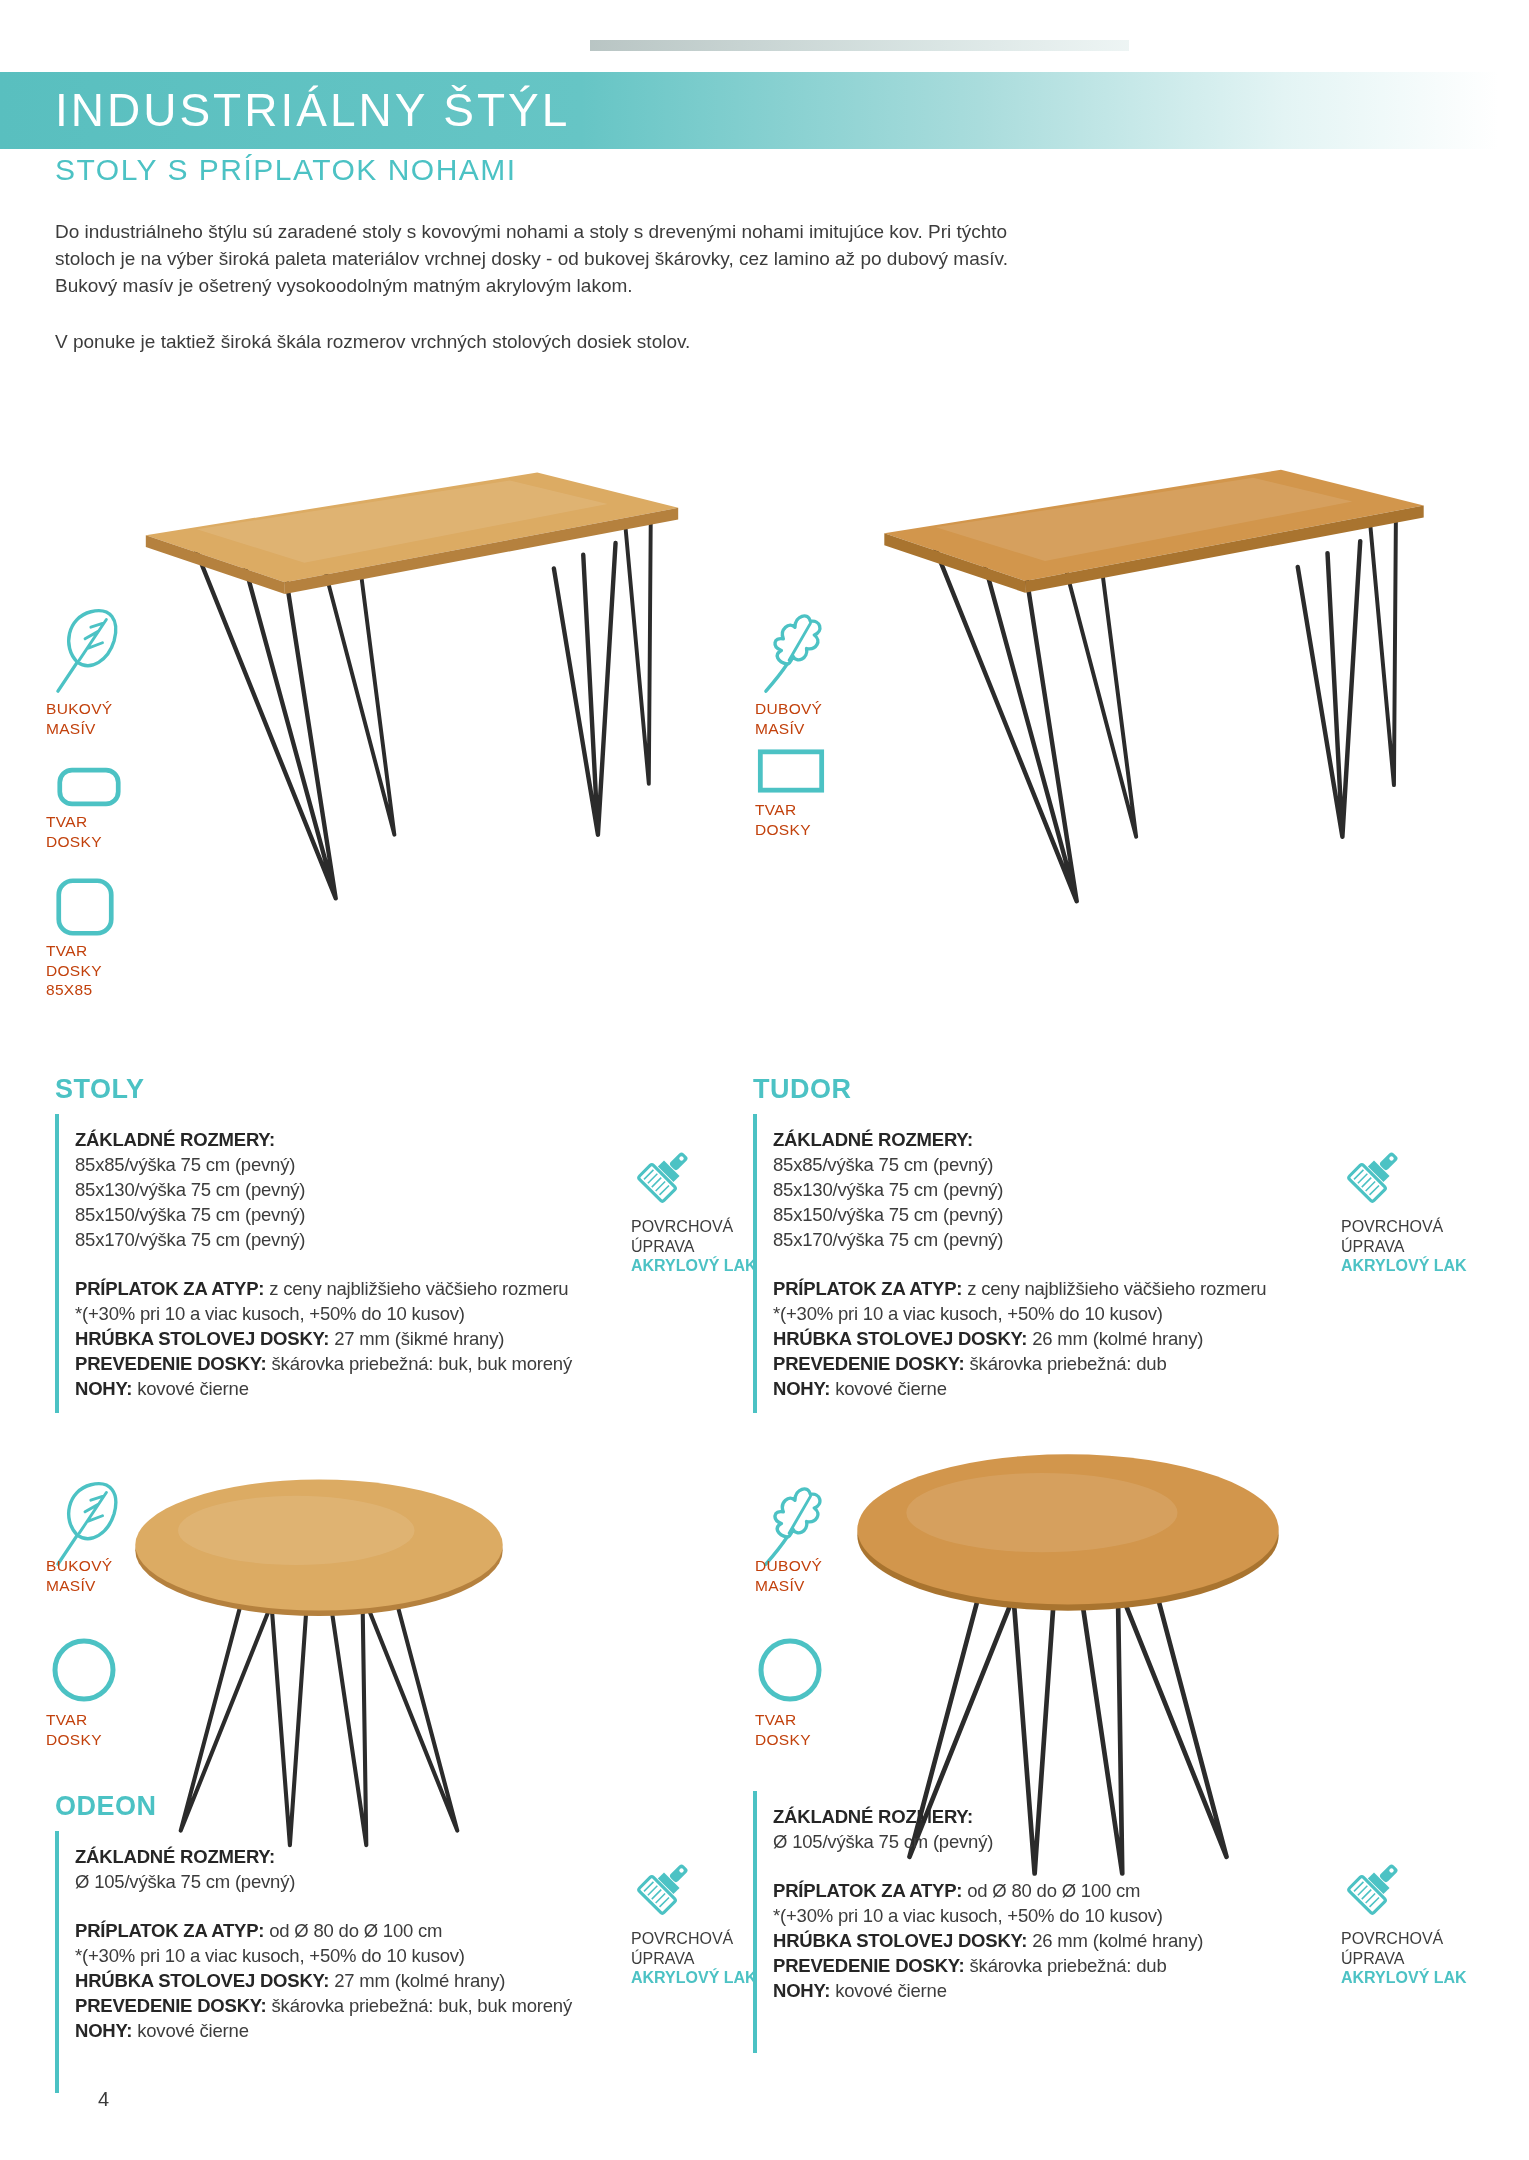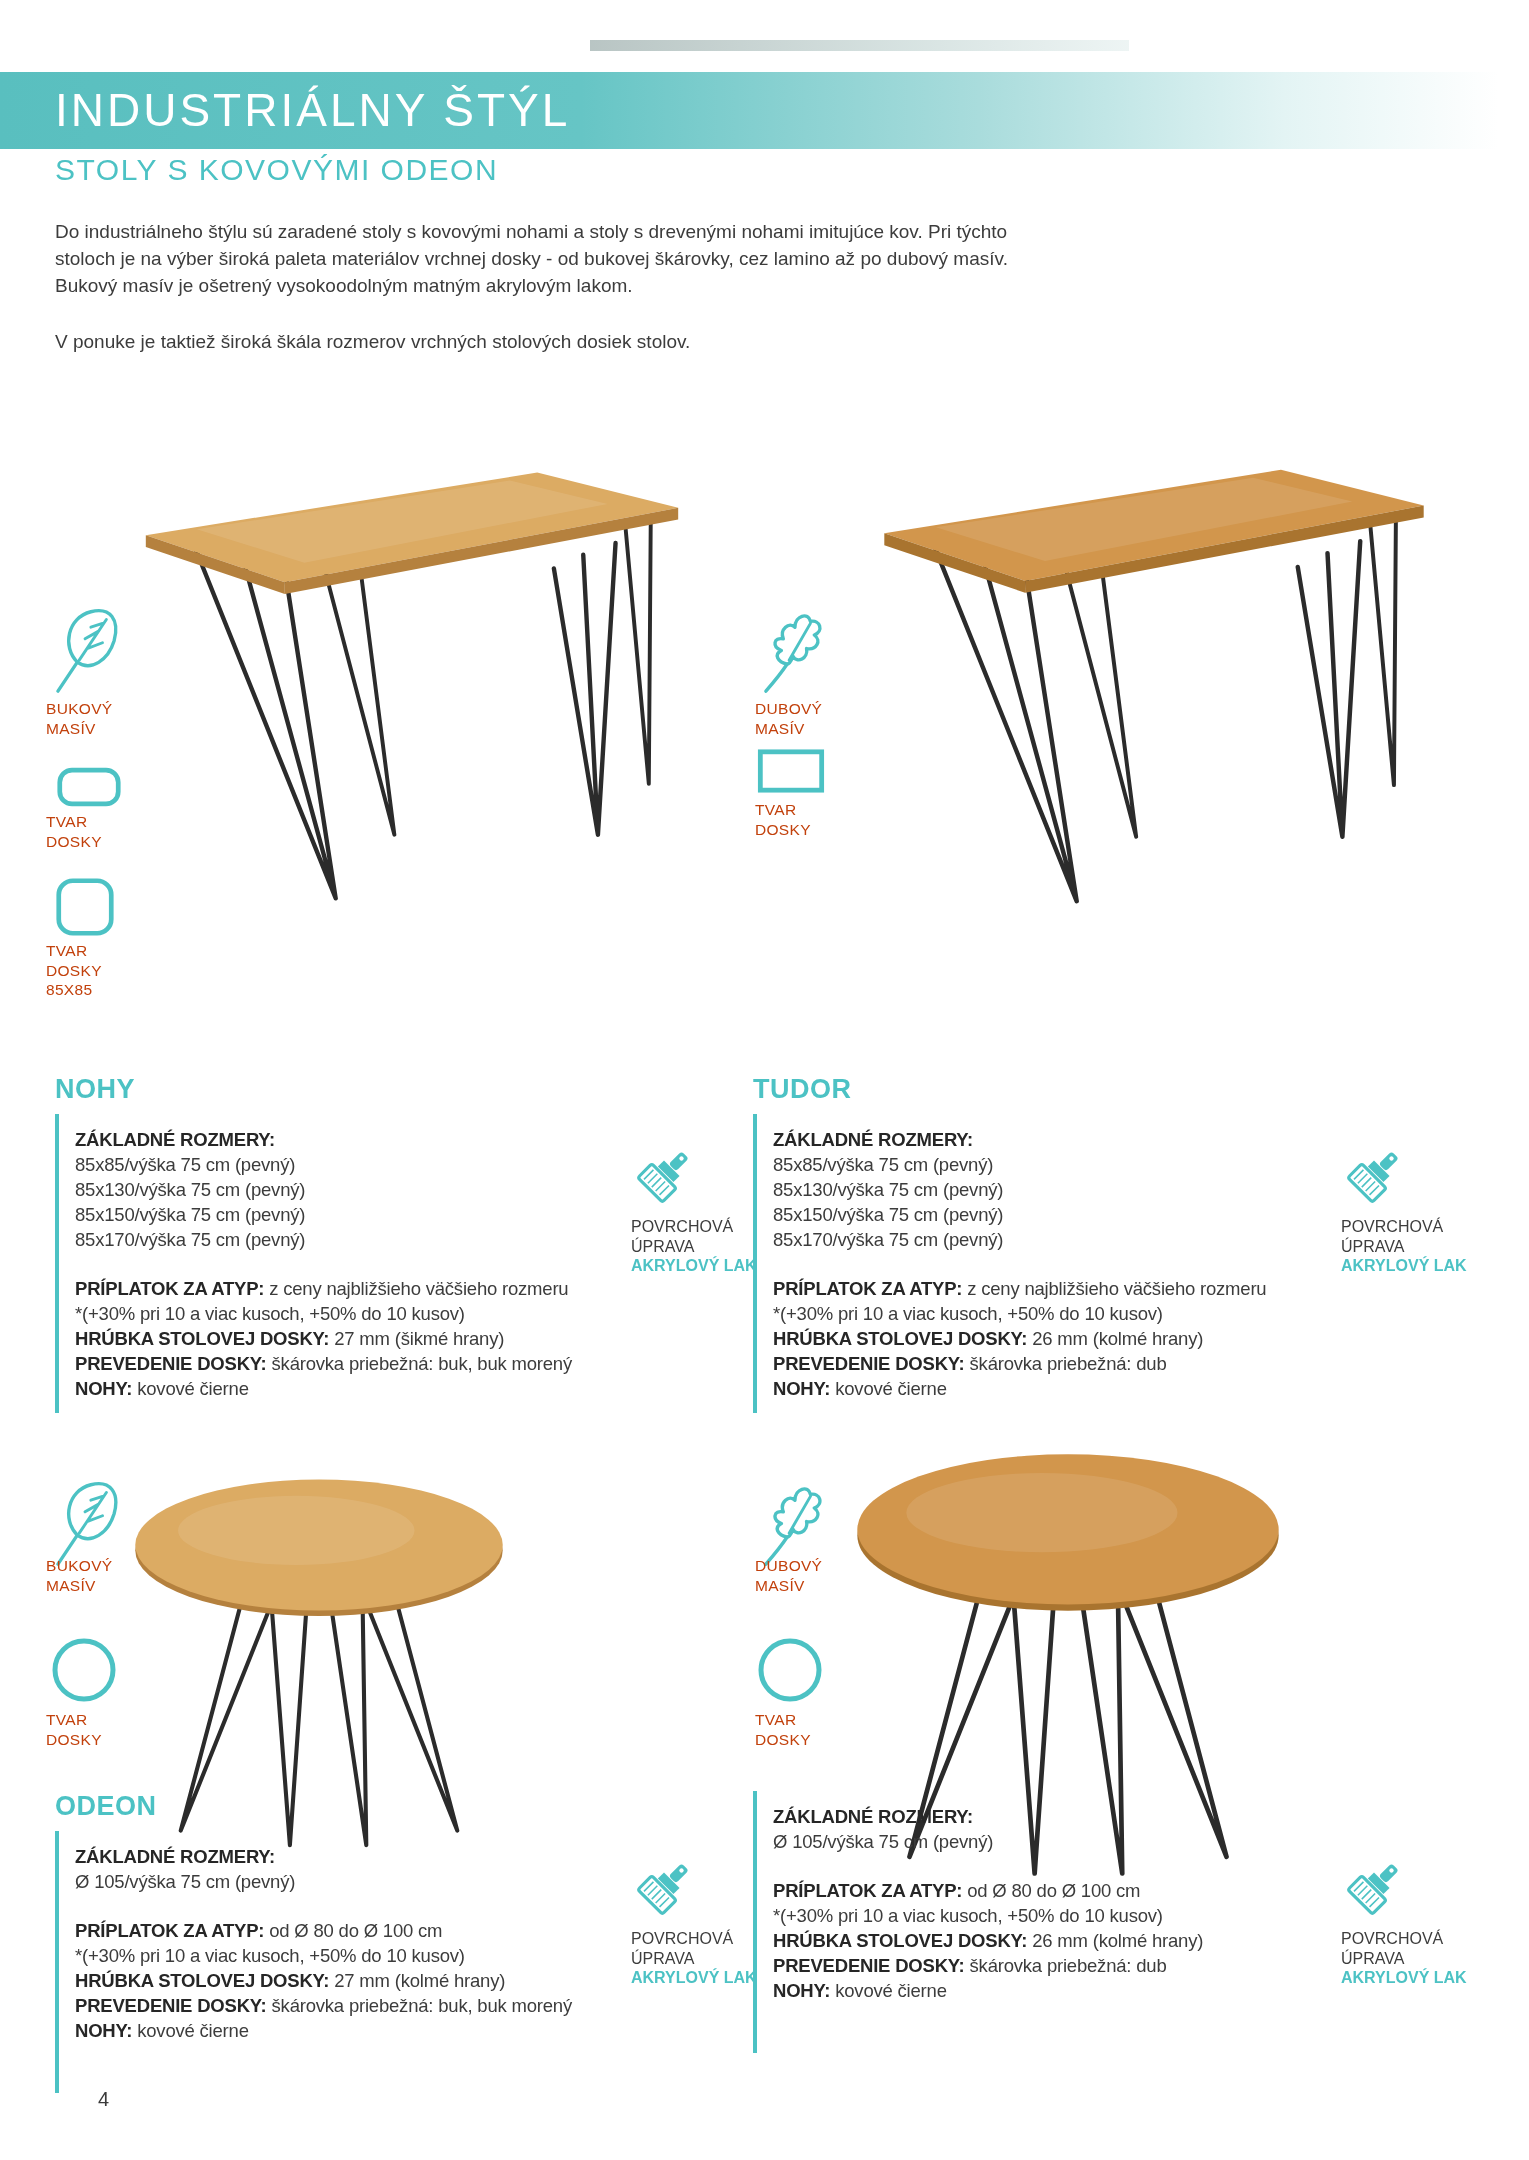--- a/index.html
+++ b/index.html
@@ -103,21 +103,21 @@
 </svg>
 
 <div id="page">
 
   <div class="abs edge-strip"></div>
 
   <header class="abs banner">
     <h1>INDUSTRIÁLNY ŠTÝL</h1>
   </header>
 
-  <div class="abs subtitle">STOLY S KOVOVÝMI ODEON</div>
+  <div class="abs subtitle">STOLY S PRÍPLATOK NOHAMI</div>
   <p class="abs para" style="top:328px;margin:0">V ponuke je taktiež široká škála rozmerov vrchných stolových dosiek stolov.</p>
   <p class="abs para" style="top:218px;margin:0">Do industriálneho štýlu sú zaradené stoly s kovovými nohami a stoly s drevenými nohami imitujúce kov. Pri týchto stoloch je na výber široká paleta materiálov vrchnej dosky - od bukovej škárovky, cez lamino až po dubový masív. Bukový masív je ošetrený vysokoodolným matným akrylovým lakom.</p>
 
   <svg class="abs" style="left:46px;top:604px" width="82" height="92">
       <use href="#b-leaf" width="82" height="92"></use>
     </svg>
   <div class="abs badge-label" style="left:46px;top:699px">BUKOVÝ MASÍV</div>
   <svg class="abs" style="left:56px;top:766px" width="66" height="42">
       <use href="#sh-rrect" width="66" height="42"></use>
     </svg>
@@ -137,21 +137,21 @@
   <div class="abs badge-label" style="left:755px;top:800px">TVAR DOSKY</div>
 
   <svg class="abs table-beech" style="left:138px;top:450px" width="548" height="466">
       <use href="#tbl-rect" width="548" height="466"></use>
     </svg>
   <svg class="abs table-oak" style="left:848px;top:450px" width="612" height="466">
       <use href="#tbl-rect" width="612" height="466"></use>
     </svg>
 
   <section class="abs pcard z2" style="left:55px;top:1074px">
-    <h2 class="pname">NOHY</h2>
+    <h2 class="pname">STOLY</h2>
     <div class="pbody">
       <div><b>ZÁKLADNÉ ROZMERY:</b></div>
       <div>85x85/výška 75 cm (pevný)</div>
       <div>85x130/výška 75 cm (pevný)</div>
       <div>85x150/výška 75 cm (pevný)</div>
       <div>85x170/výška 75 cm (pevný)</div>
       <div class="spec mt"><b>PRÍPLATOK ZA ATYP:</b> <span>z ceny najbližšieho väčšieho rozmeru</span></div>
       <div class="spec"><b></b><span>*(+30% pri 10 a viac kusoch, +50% do 10 kusov)</span></div>
       <div class="spec"><b>HRÚBKA STOLOVEJ DOSKY:</b> <span>27 mm (šikmé hrany)</span></div>
       <div class="spec"><b>PREVEDENIE DOSKY:</b> <span>škárovka priebežná: buk, buk morený</span></div>

